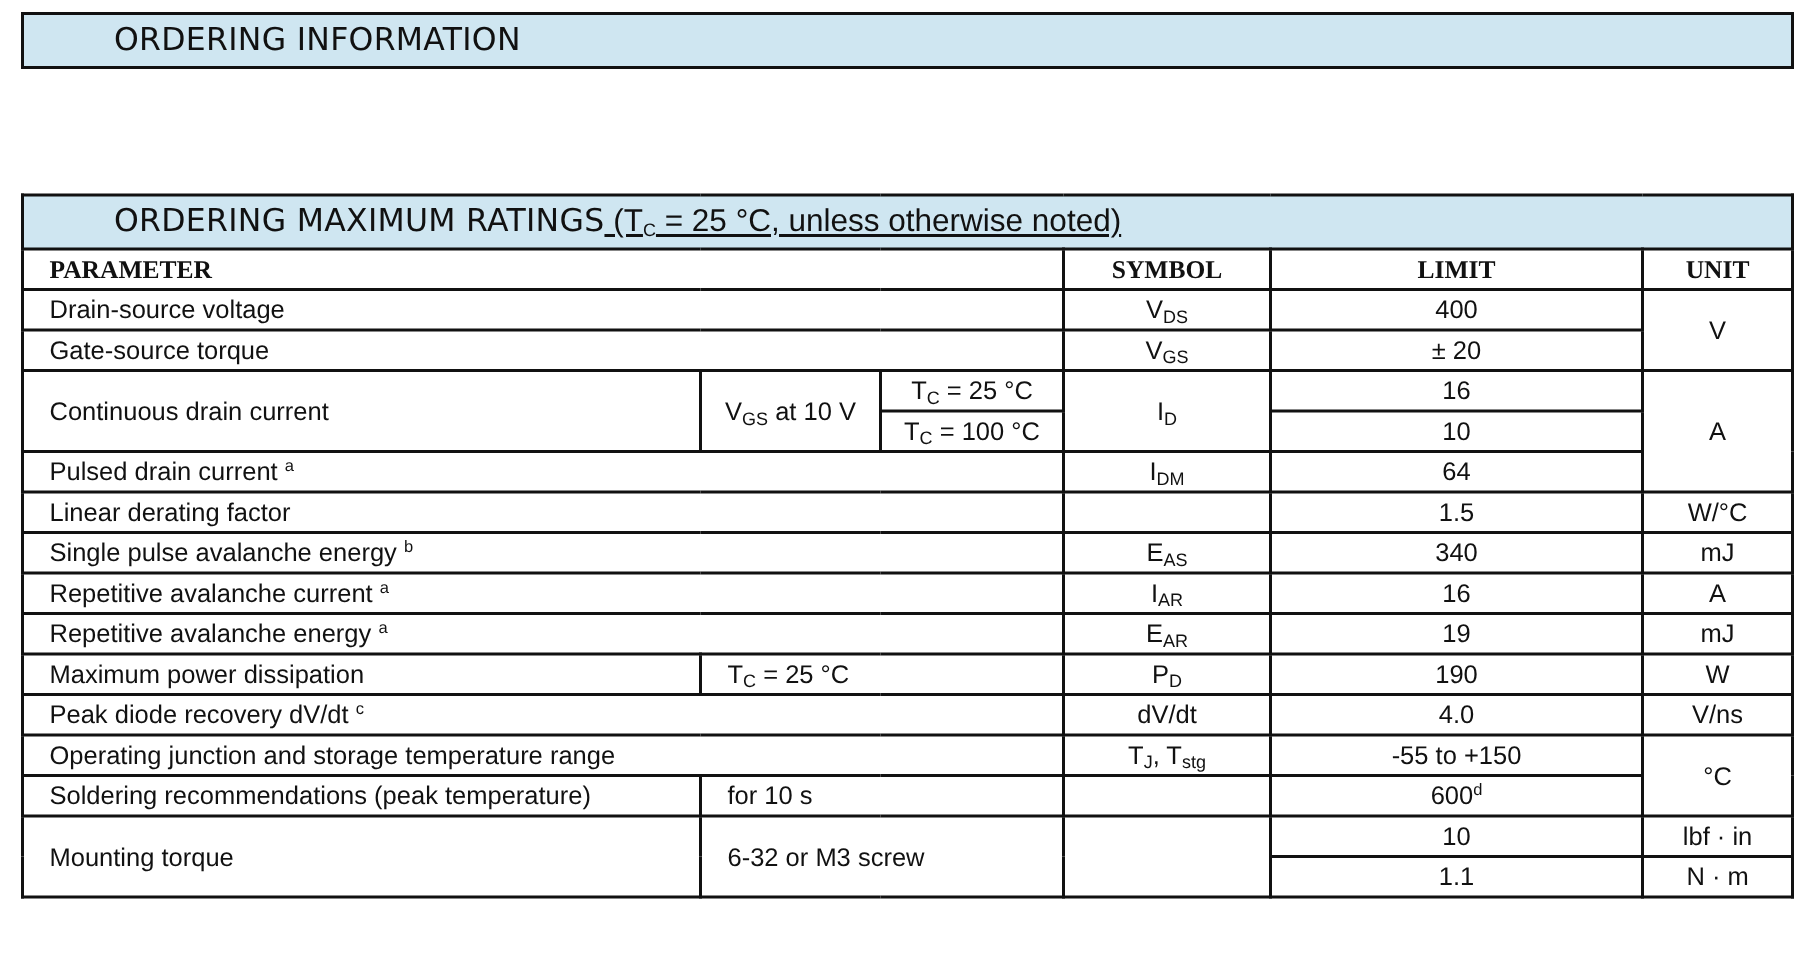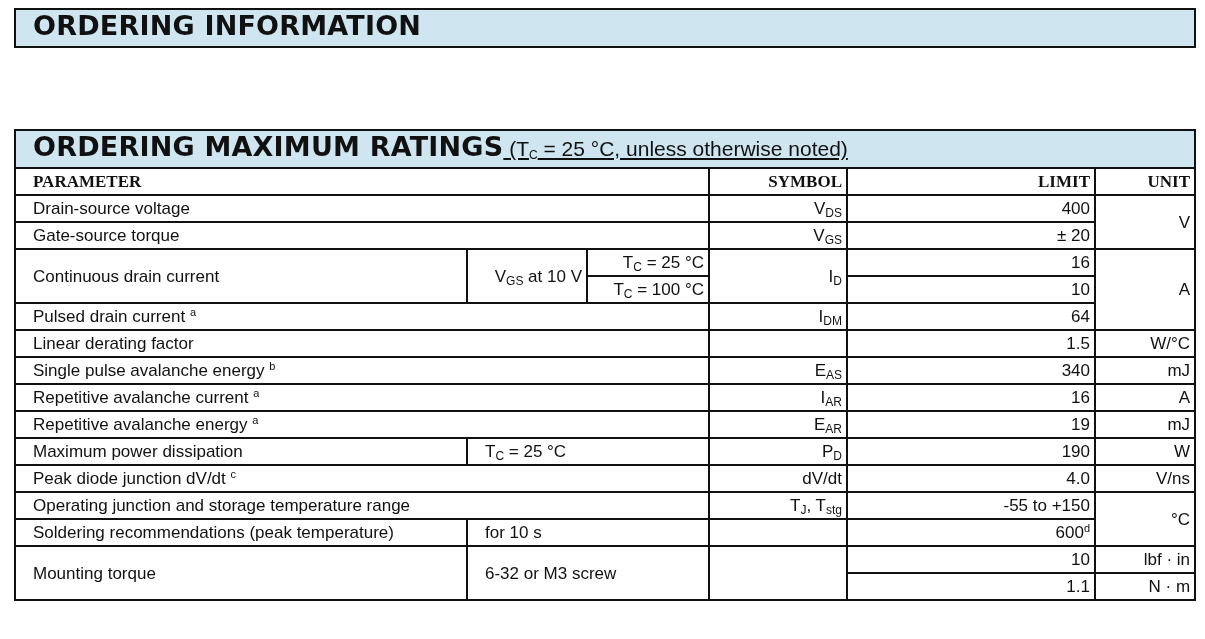--- a/index.html
+++ b/index.html
@@ -1,24 +1,24 @@
 <!DOCTYPE html>
 <html><head>
 <meta charset="utf-8">
 <style>
   html, body { margin:0; padding:0; background:#ffffff; }
   body { width:1205px; height:639px; position:relative; overflow:hidden;
          font-family:"Liberation Sans", sans-serif; color:#111; }
   table { border-collapse:collapse; position:absolute; left:14px; width:1180px; table-layout:fixed; }
   td, th { border:2px solid #111; font-size:17px; font-weight:normal; padding:0 17px; height:25px; line-height:25px; white-space:nowrap; }
   .hdr td { background:#cfe6f1; height:32px; line-height:32px; }
-  .title { font-family:"DejaVu Sans", sans-serif; font-weight:700; font-size:27px; letter-spacing:0.2px; }
+  .title { font-family:"DejaVu Sans", sans-serif; font-weight:400; font-size:21px; letter-spacing:0.2px;margin-left:43px; }
   .title-note { font-size:21px; font-weight:normal; font-family:"Liberation Sans", sans-serif;text-decoration:underline; }
   .colhead td { font-weight:bold;font-family:Liberation Serif, serif; }
-  .c { text-align:right; padding:0 4px; }
+  .c { text-align:center; padding:0 4px; }
   sub { font-size:12px; vertical-align:-3px; line-height:0; }
   sup { font-size:11px; vertical-align:6px; line-height:0; }
   #ordering { top:8px; }
   #abs { top:129px; }
   #ordering td { height:25px; }
 </style>
 </head>
 <body>
 
 <table id="ordering">
@@ -115,21 +115,21 @@
 
   <tr>
     <td>Maximum power dissipation</td>
     <td colspan="2"><span>T</span><sub>C</sub><span> = 25 °C</span></td>
     <td class="c"><span>P</span><sub>D</sub></td>
     <td class="c">190</td>
     <td class="c">W</td>
   </tr>
 
   <tr>
-    <td colspan="3"><span>Peak diode junction dV/dt</span> <sup>c</sup></td>
+    <td colspan="3"><span>Peak diode recovery dV/dt</span> <sup>c</sup></td>
     <td class="c">dV/dt</td>
     <td class="c">4.0</td>
     <td class="c">V/ns</td>
   </tr>
 
   <tr>
     <td colspan="3">Operating junction and storage temperature range</td>
     <td class="c"><span>T</span><sub>J</sub><span>, T</span><sub>stg</sub></td>
     <td class="c">-55 to +150</td>
     <td class="c" rowspan="2">°C</td>

